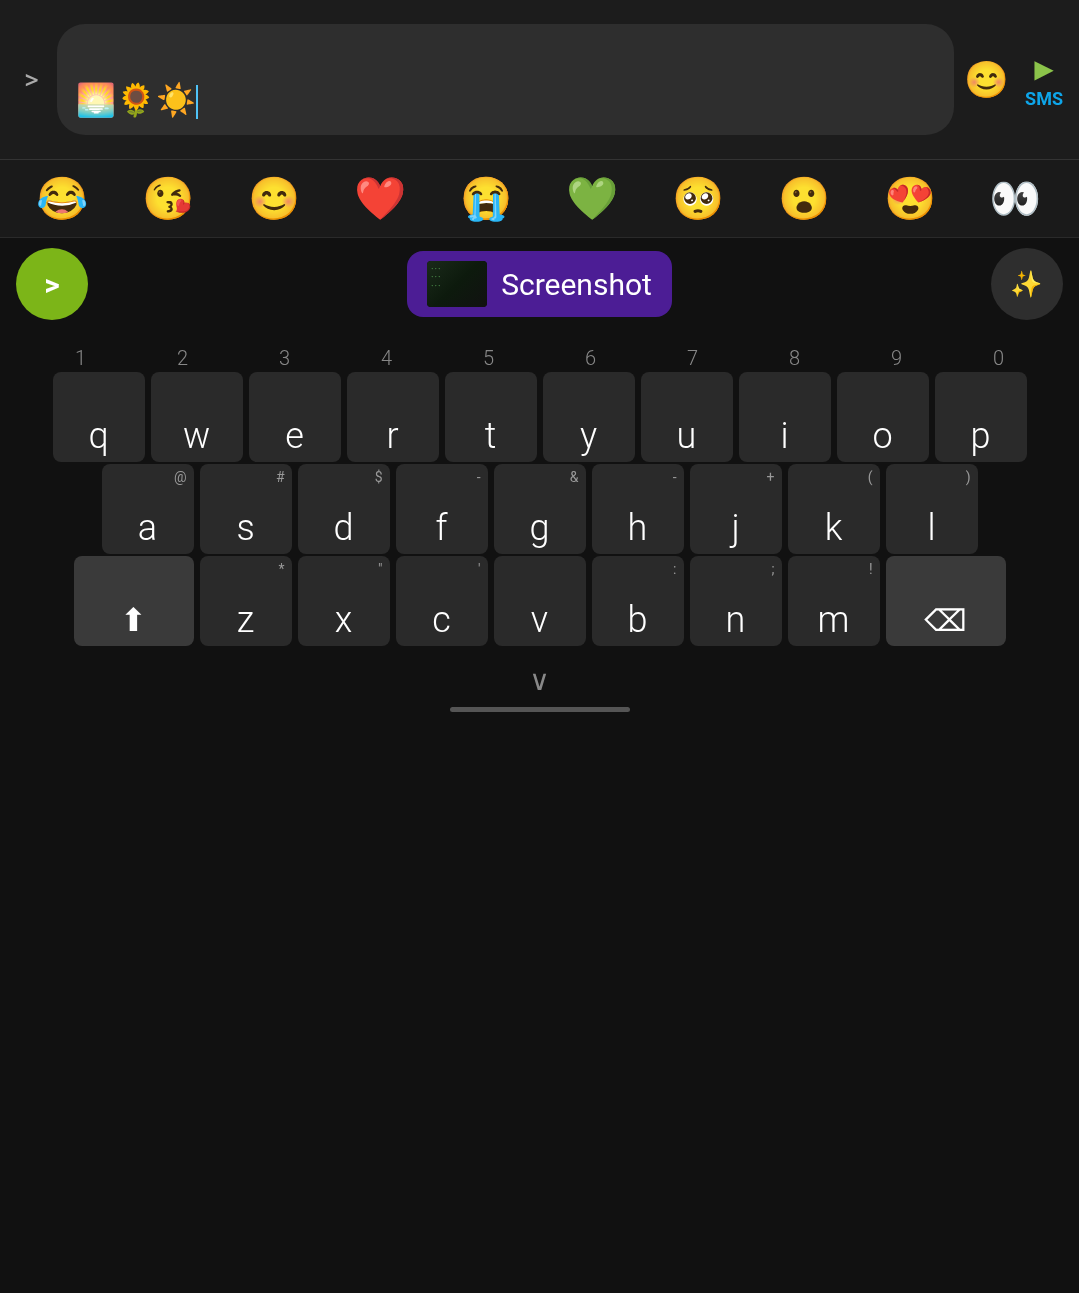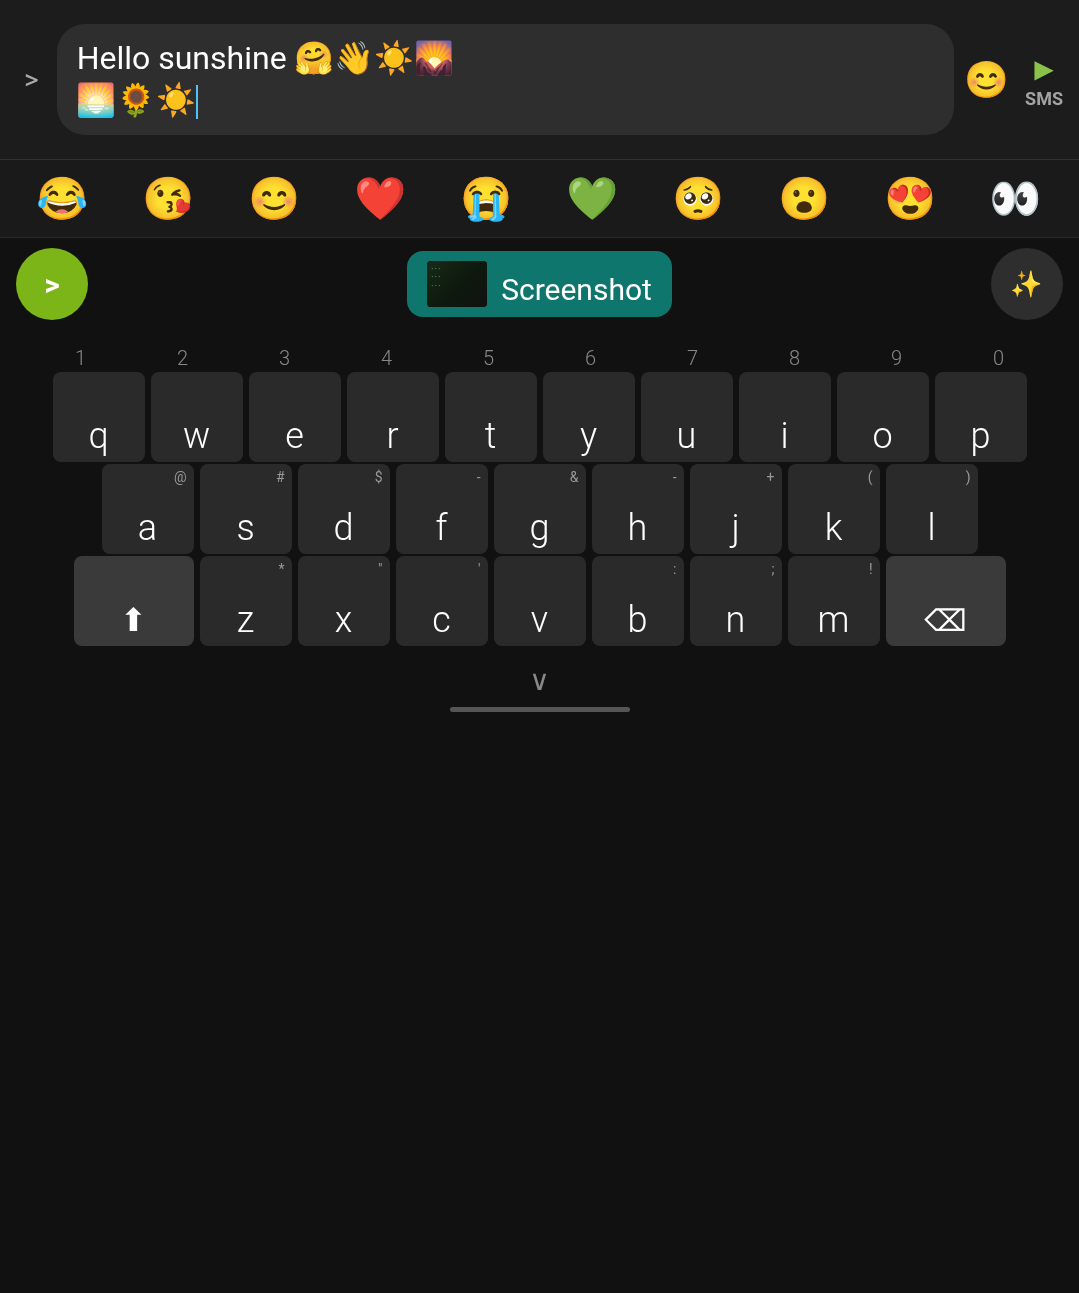--- a/index.html
+++ b/index.html
@@ -85,21 +85,21 @@
       color: #8bc34a;
     }
 
     .sms-btn .send-icon {
       font-size: 32px;
     }
 
     .sms-btn .sms-label {
       font-size: 18px;
       font-weight: bold;
-      color: #a3a3a3;
+      color: #0ea5e9;
     }
 
     
     .emoji-row {
       background: #1a1a1a;
       padding: 14px 10px;
       display: flex;
       align-items: center;
       justify-content: space-around;
       border-bottom: 1px solid #2a2a2a;
@@ -130,25 +130,25 @@
       cursor: pointer;
       flex-shrink: 0;
     }
 
     .suggestion-arrow span {
       color: #fff;
       font-size: 32px;
     }
 
     .screenshot-suggestion {
-      background: #0f766e;
+      background: #4c1d95;
       border-radius: 16px;
       padding: 10px 20px;
       display: flex;
-      align-items: flex-end;
+      align-items: center;
       gap: 14px;
       cursor: pointer;
       flex: 0 0 auto;
     }
 
     .screenshot-thumbnail {
       width: 60px;
       height: 46px;
       background: #0a0a0a;
       border-radius: 4px;
@@ -361,21 +361,21 @@
   </style>
 </head>
 <body>
 
 <div class="message-area">
   <div class="expand-btn">
     <span>&gt;</span>
   </div>
   <div class="message-input-container">
     <div class="message-text">
-      <span>Hello sunshine 🤗👋☀️🌄</span><br>
+      <br>
       <span>🌅🌻☀️</span><span class="cursor"></span>
     </div>
   </div>
   <div class="message-actions">
     <div class="emoji-btn">
       <span>😊</span>
     </div>
     <div class="sms-btn">
       <span class="send-icon">►</span>
       <span class="sms-label">SMS</span>

